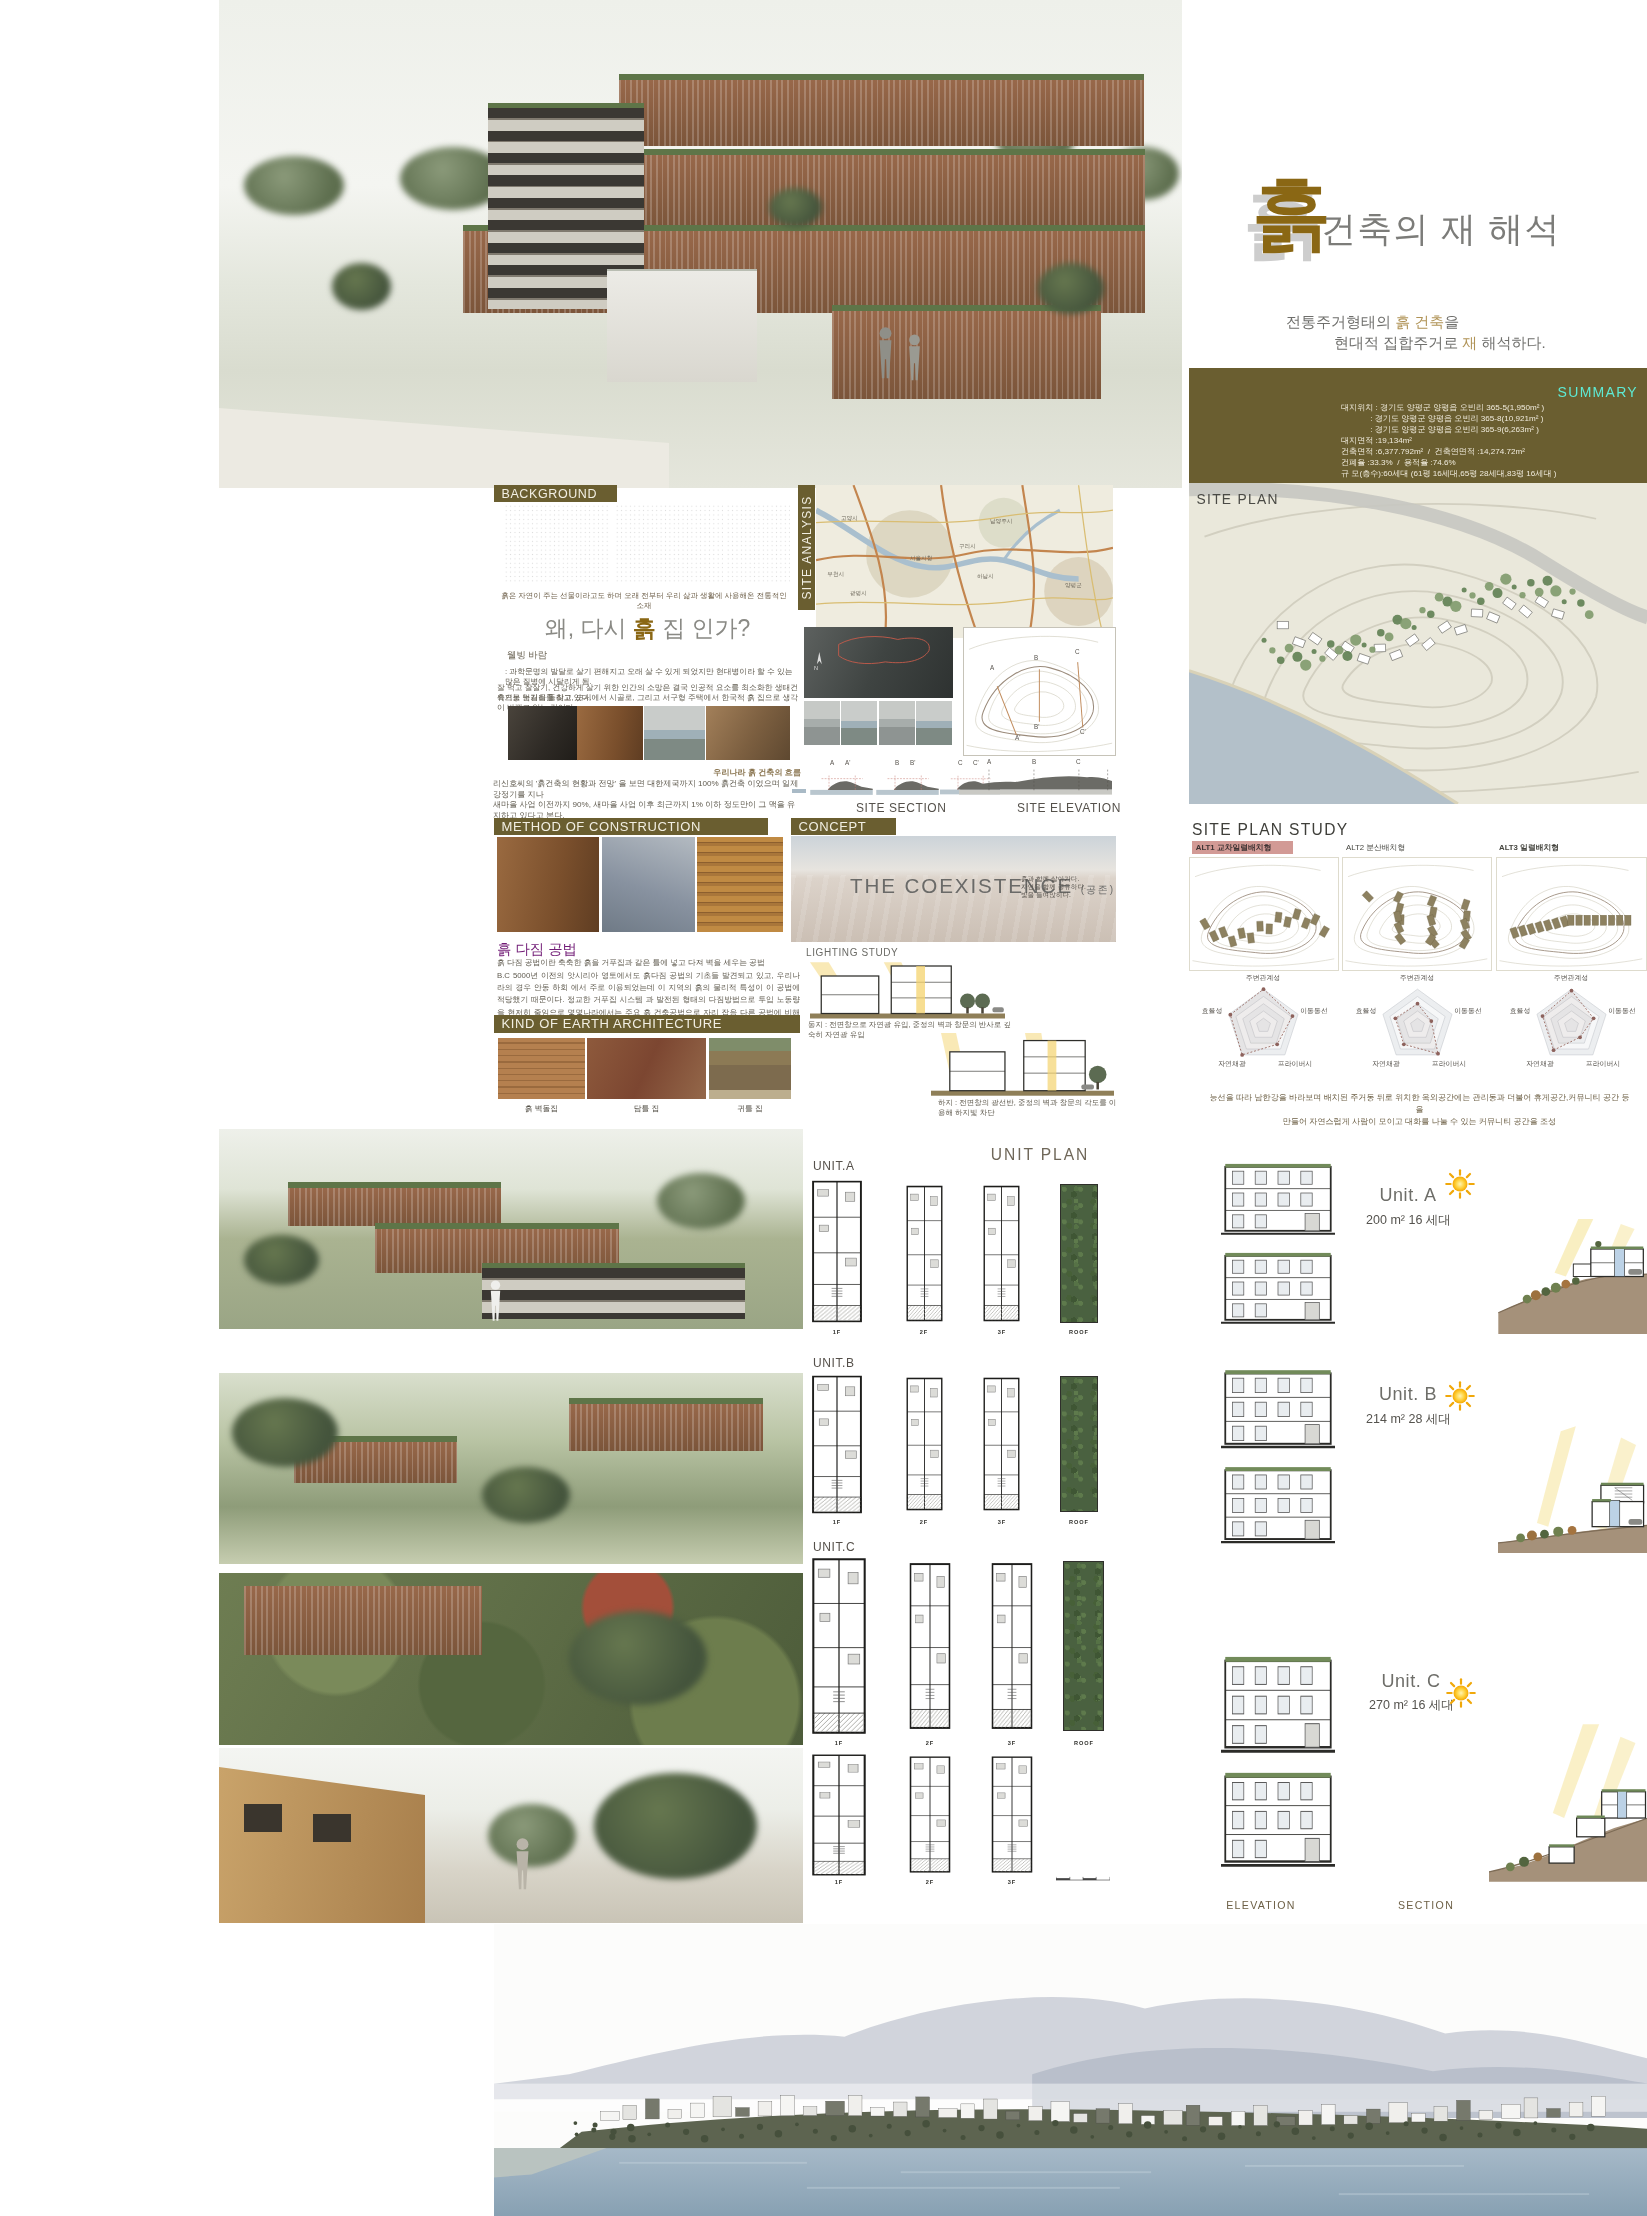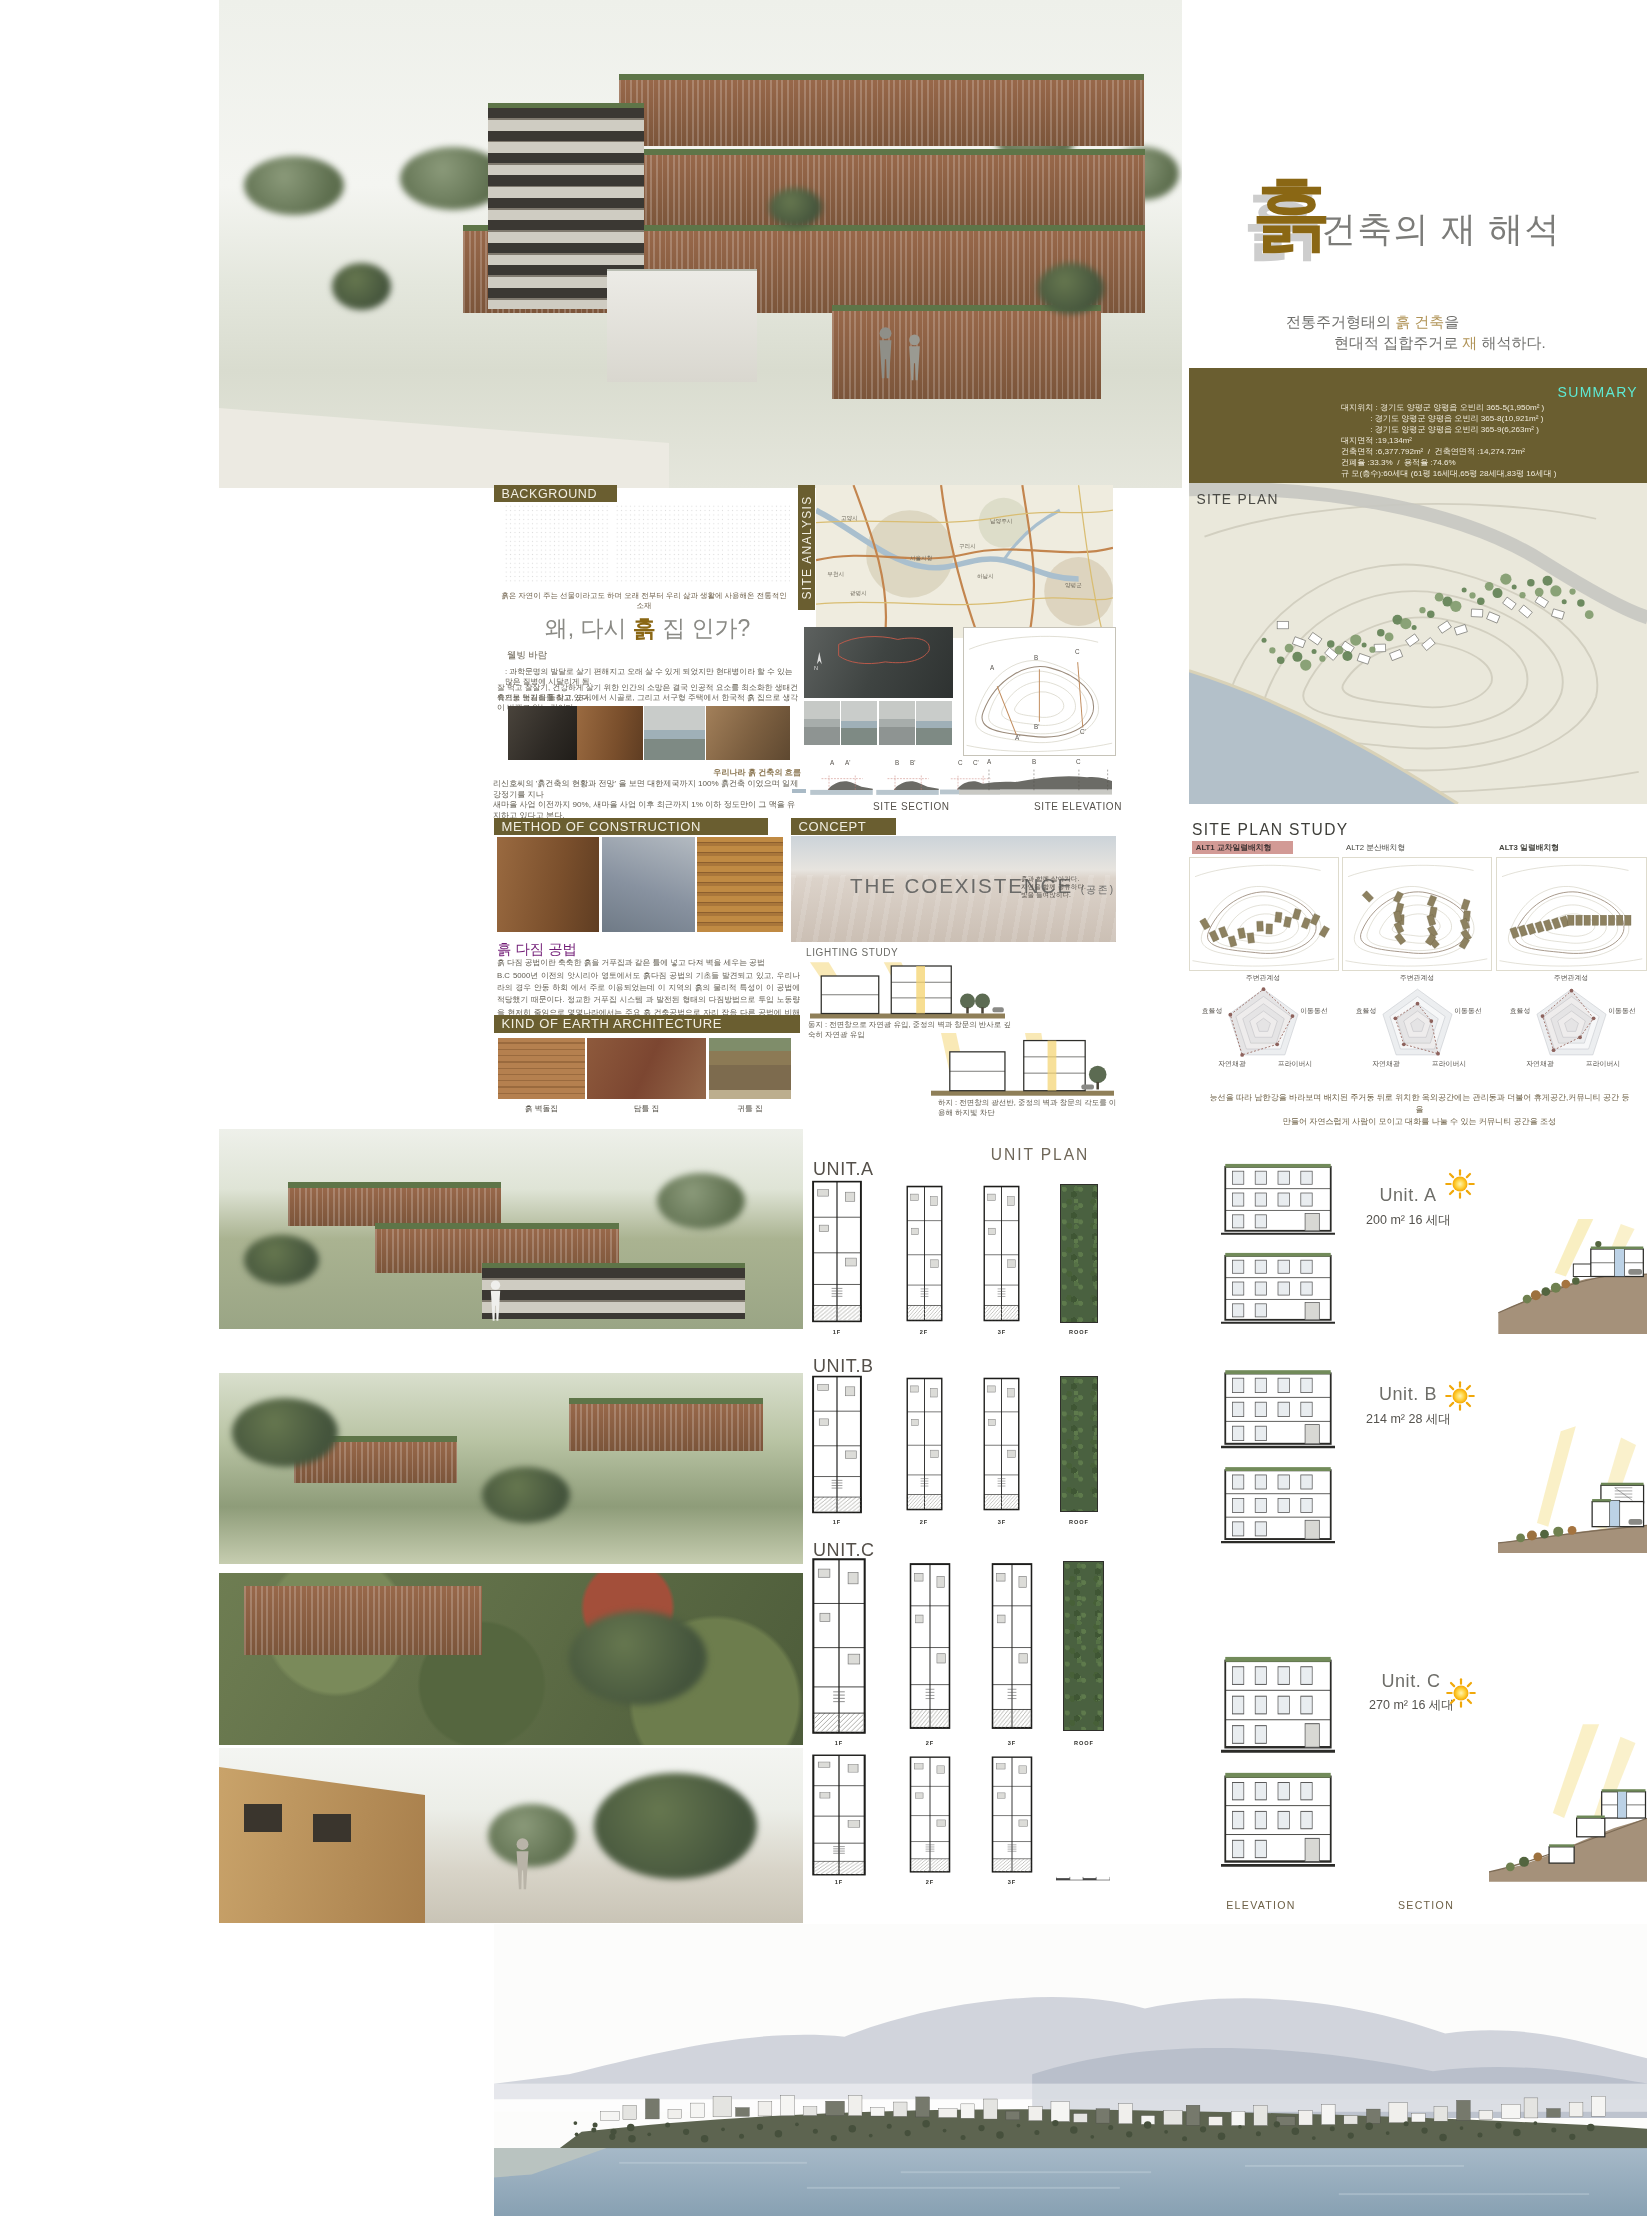--- a/index.html
+++ b/index.html
@@ -31,31 +31,31 @@
   .blk.concrete{border-top:2.5px solid #b9bdb2;background-image:linear-gradient(#ecebe6,#d9d7cf);}
   .blk.dark{border-top:5px solid #5e7548;background-image:repeating-linear-gradient(180deg,#3b3833 0 10px,#807a6f 10px 12px,#cfccc2 12px 22.5px);}
   .treeblob{position:absolute;border-radius:50%;filter:blur(3.1px);background:radial-gradient(circle at 40% 35%,#8b9a7a,#5d6e4e 70%);}
   .treeblob.dk{background:radial-gradient(circle at 40% 35%,#66774f,#44543c 70%);}
   .cap{position:absolute;color:#6d5f49;font-size:7.5px;text-align:center;}
   .body-t{position:absolute;color:#5f5a4e;font-size:7.8px;line-height:9.7px;}
   .plan{position:absolute;background:#fff;}
   .plan svg{display:block;width:100%;height:100%;}
   .plan.green{background:radial-gradient(circle at 20% 25%,#5e7a4c 0 2.5px,transparent 2.5px),radial-gradient(circle at 60% 45%,#3f5634 0 3.1px,transparent 3.1px),radial-gradient(circle at 80% 20%,#567246 0 2.5px,transparent 2.5px),radial-gradient(circle at 35% 70%,#476038 0 3.1px,transparent 3.1px),radial-gradient(circle at 75% 80%,#5e7a4c 0 2.5px,transparent 2.5px),#4a6140;background-size:16.3px 16.3px,21px 21px,19px 19px,24px 24px,20px 20px,auto;border:1.3px solid #2f2f2b;box-sizing:border-box;}
   .flabel{position:absolute;font-size:5.6px;font-weight:bold;letter-spacing:0.9px;color:#2e2e2a;text-align:center;}
-  .unit-label{position:absolute;font-size:18px;color:#55504a;letter-spacing:0.6px;}
+  .unit-label{position:absolute;font-size:12px;color:#55504a;letter-spacing:0.6px;}
   .unit-name{position:absolute;font-size:18px;color:#6e6e69;text-align:center;letter-spacing:0.6px;}
   .unit-area{position:absolute;font-size:12.5px;color:#55534e;text-align:center;}
   .elev{position:absolute;background:#fff;}
   .elev svg{display:block;width:100%;height:100%;}
   .radar{position:absolute;}
   .radar-label{position:absolute;transform:translate(-50%,-50%);font-size:6.9px;color:#55514b;white-space:nowrap;}
   .altmap{position:absolute;background:#fff;border:0.6px solid #dedbcd;box-sizing:border-box;}
   .altmap svg{display:block;width:100%;height:100%;}
   .maplabel{position:absolute;font-size:5.6px;color:#6c675a;white-space:nowrap;}
-  .small-lbl{position:absolute;font-size:10px;color:#55514b;letter-spacing:0.6px;margin-left:17px;}
+  .small-lbl{position:absolute;font-size:12px;color:#55514b;letter-spacing:0.6px;}
   .sec-letter{position:absolute;font-size:6.3px;color:#55514b;}
   .sum-line{white-space:pre;}
 </style>
 </head>
 <body>
 
 <div class="poster">
 
   <svg width="0" height="0" style="position:absolute">
     <defs>

